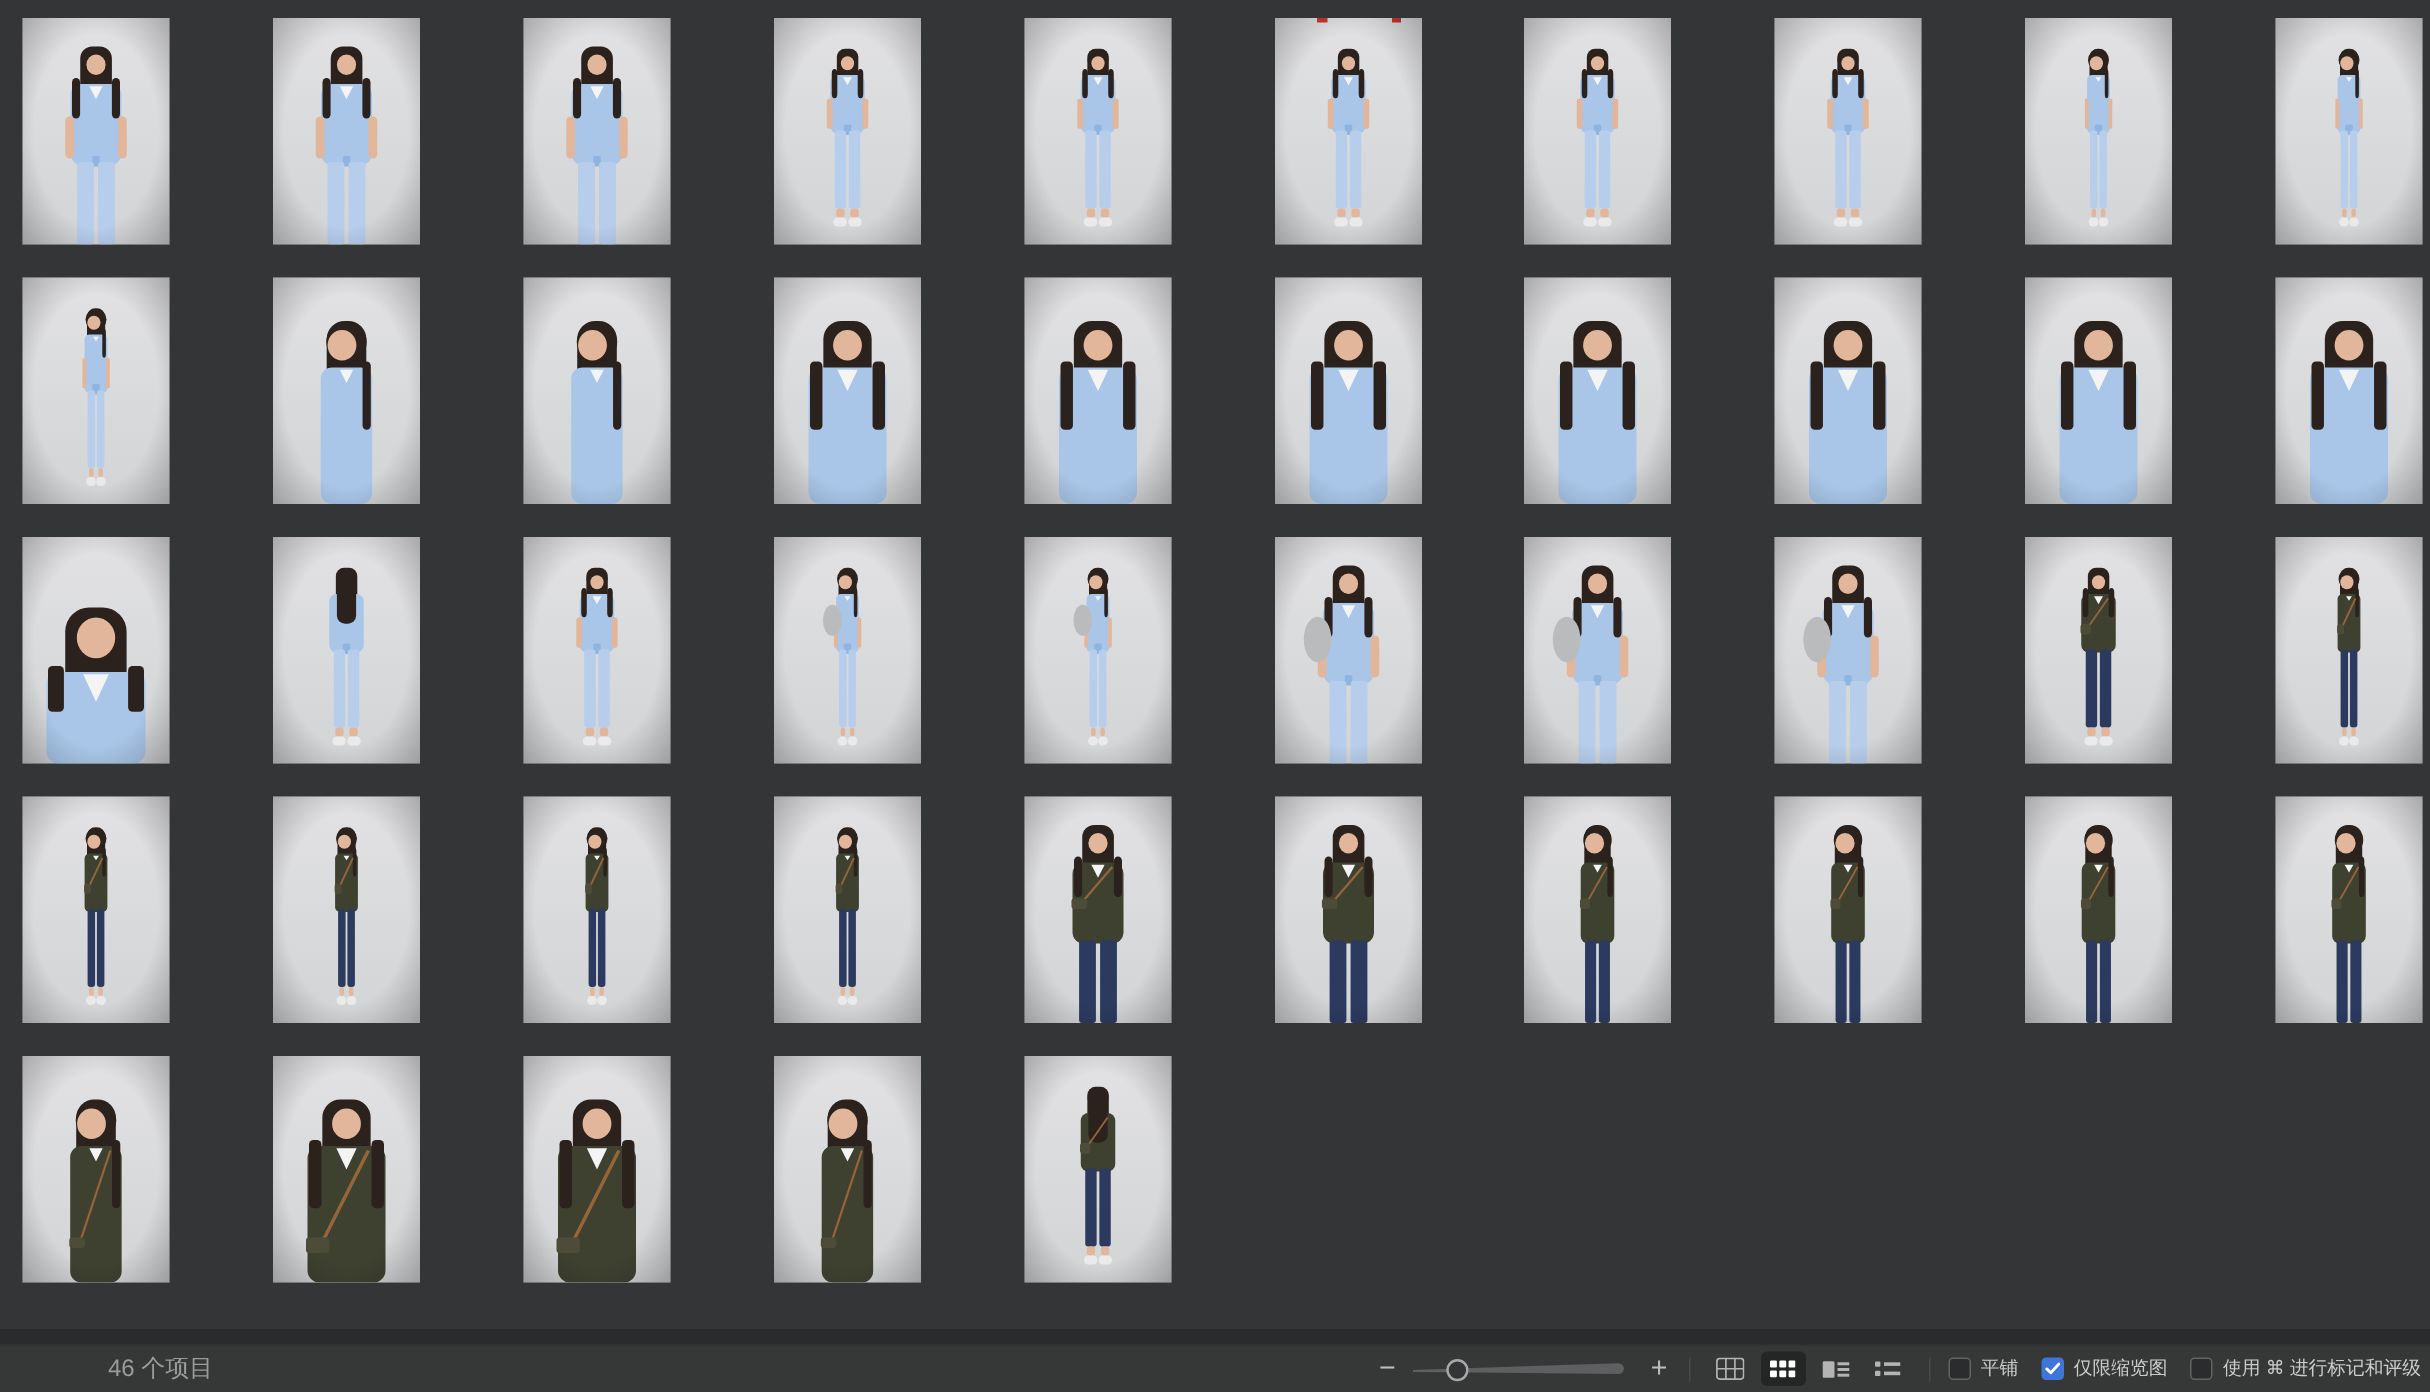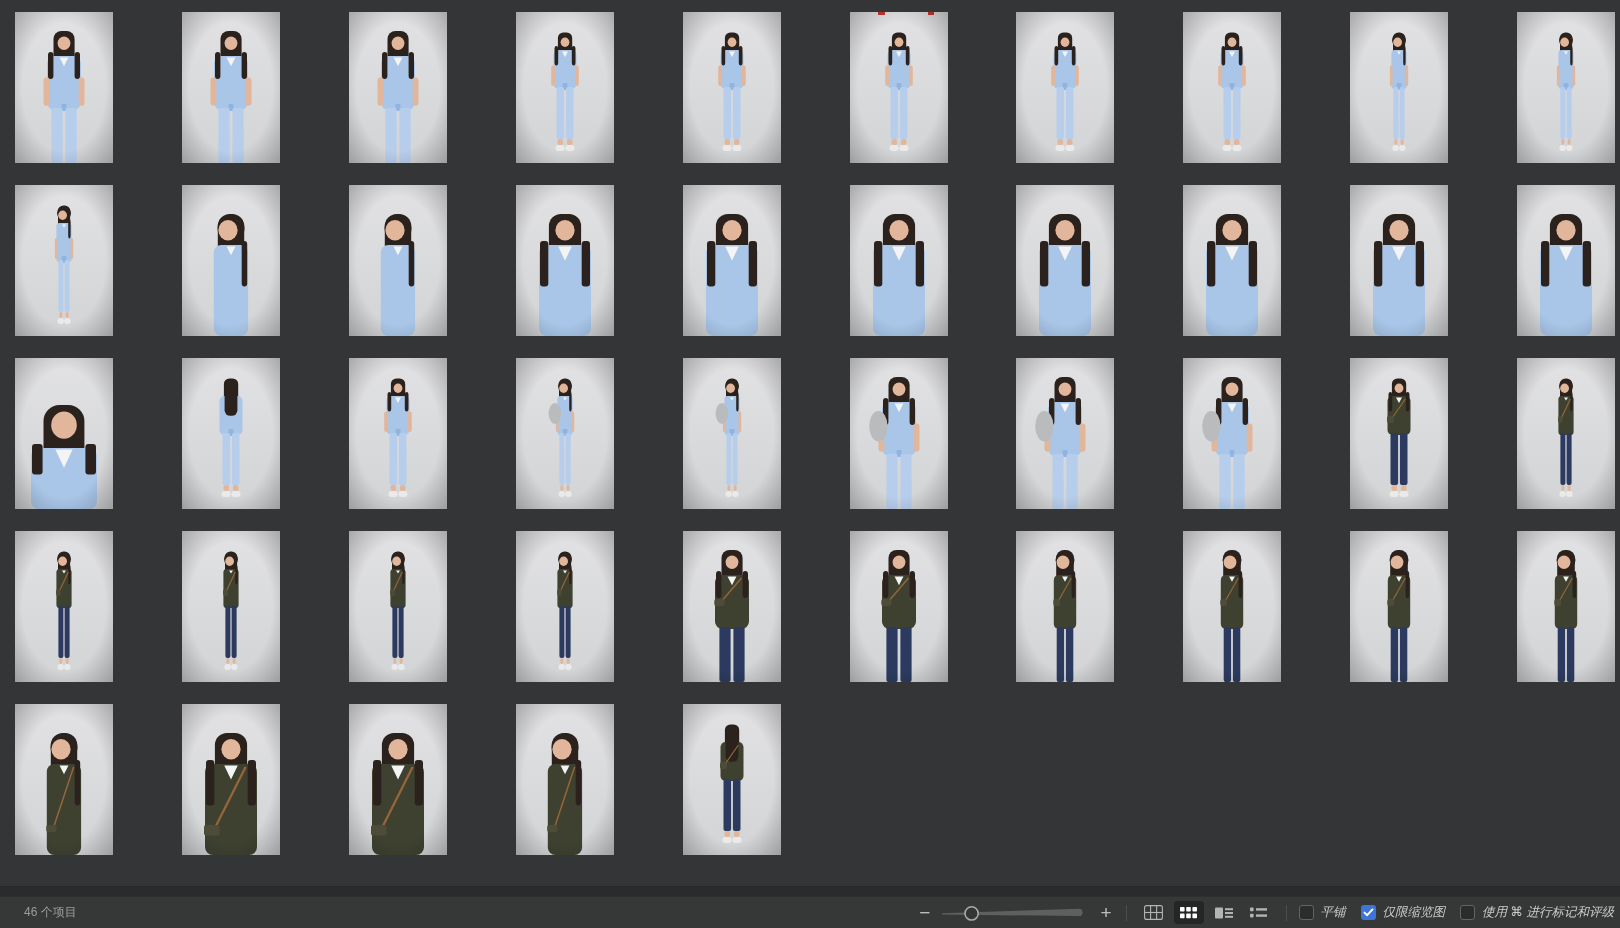--- a/index.html
+++ b/index.html
@@ -23,31 +23,31 @@
   .folder-body::after{content:"";position:absolute;left:5px;right:5px;bottom:8px;height:12px;
                background:repeating-linear-gradient(180deg, rgba(255,255,255,.5) 0 1px, rgba(0,0,0,0) 1px 4px);}
   .folder-label{margin-top:2px;background:#28292b;color:#e2e3e5;font-size:13px;
                padding:3px 15px;border-radius:4px;min-width:122px;text-align:center;white-space:nowrap;}
   
   .divider{position:absolute;left:0;top:886px;width:1620px;height:11px;background:#2a2b2c;
            border-top:1px solid #29292a;border-bottom:1px solid #2e2f30;box-sizing:border-box;}
   .statusbar{position:absolute;left:0;top:897px;width:1620px;height:31px;background:#363737;
              display:flex;align-items:center;box-sizing:border-box;padding:0 4px 0 24px;
              color:#cbcbcb;font-size:12.5px;}
-  .status-left{color:#9b9b9b;font-size:12px;}
+  .status-left{color:#9b9b9b;font-size:16px;margin-left:48px;}
   .bar-right{margin-left:auto;display:flex;align-items:center;gap:12px;}
   .zoomctl{display:flex;align-items:center;gap:8px;}
   .zbtn{color:#bdbdbd;font-size:19px;line-height:1;cursor:default;padding:0 2px;}
   .vsep{width:1px;height:16px;background:#4a4b4c;}
   .viewbtns{display:flex;align-items:center;gap:5px;}
   .vbtn{width:30px;height:23px;display:flex;align-items:center;justify-content:center;
         border-radius:4px;color:#b4b4b4;}
   .vbtn.sel{background:#242525;color:#ffffff;}
   .checks{display:flex;align-items:center;gap:15px;margin-right:2px;}
-  .check{display:flex;align-items:center;gap:7px;font-style:italic;}
+  .check{display:flex;align-items:center;gap:7px;}
   .box{width:15px;height:15px;border-radius:3px;box-sizing:border-box;display:flex;
        align-items:center;justify-content:center;background:#2b2c2d;border:1px solid #626364;}
   .box.on{border:none;}
 </style>
 </head>
 <body>
 
 <div class="stage">
   <div id="grid">
       <div class="photo" style="left: 15px; top: 12px;">

